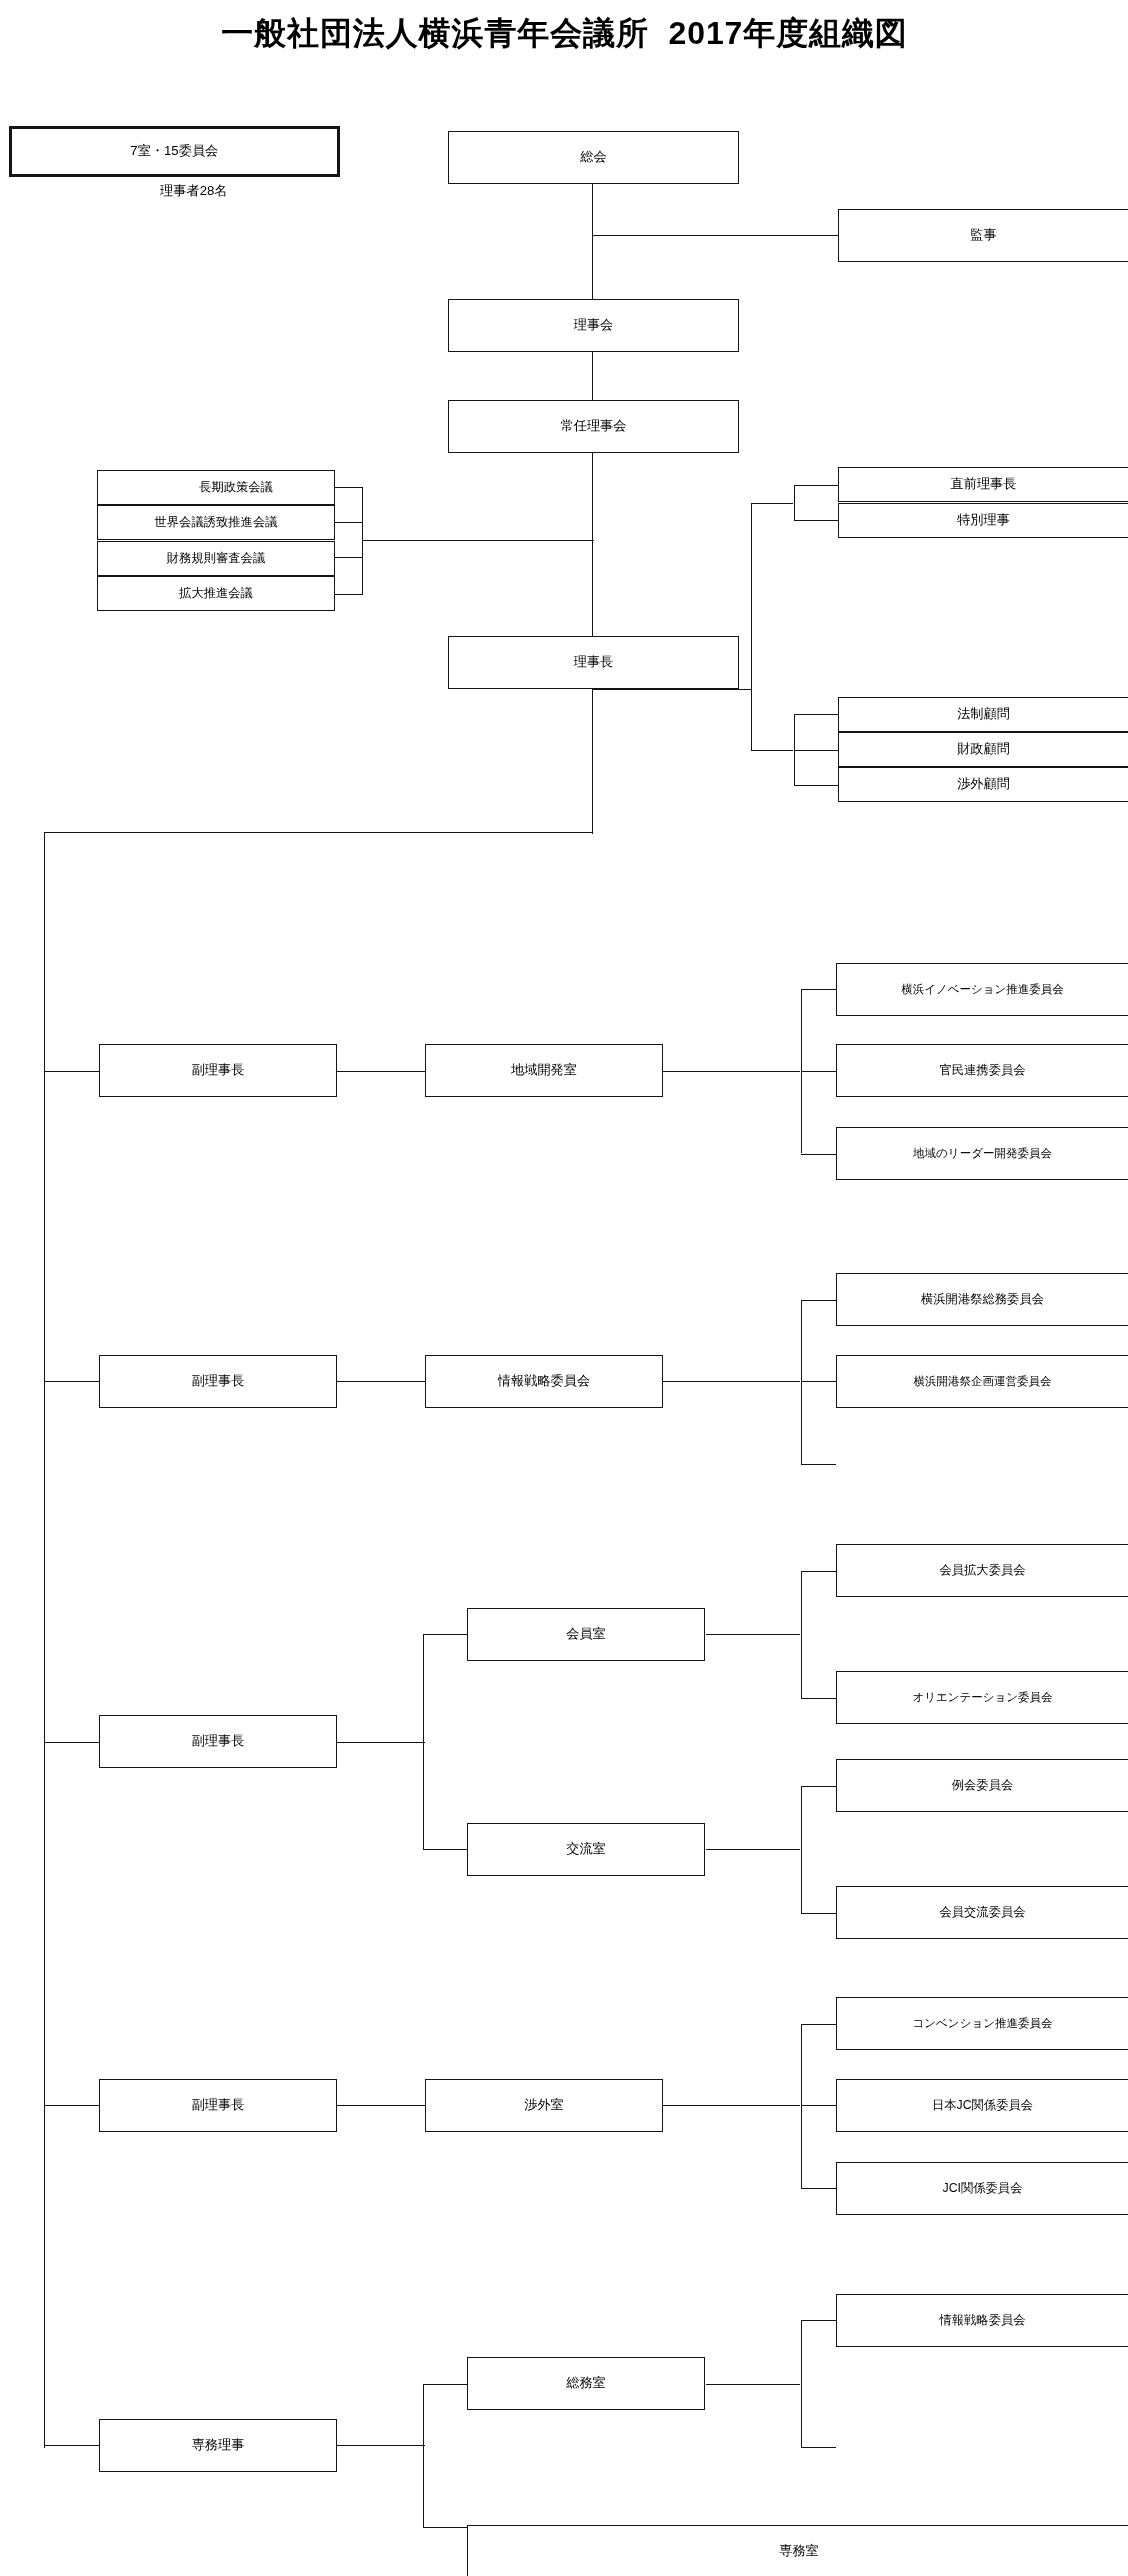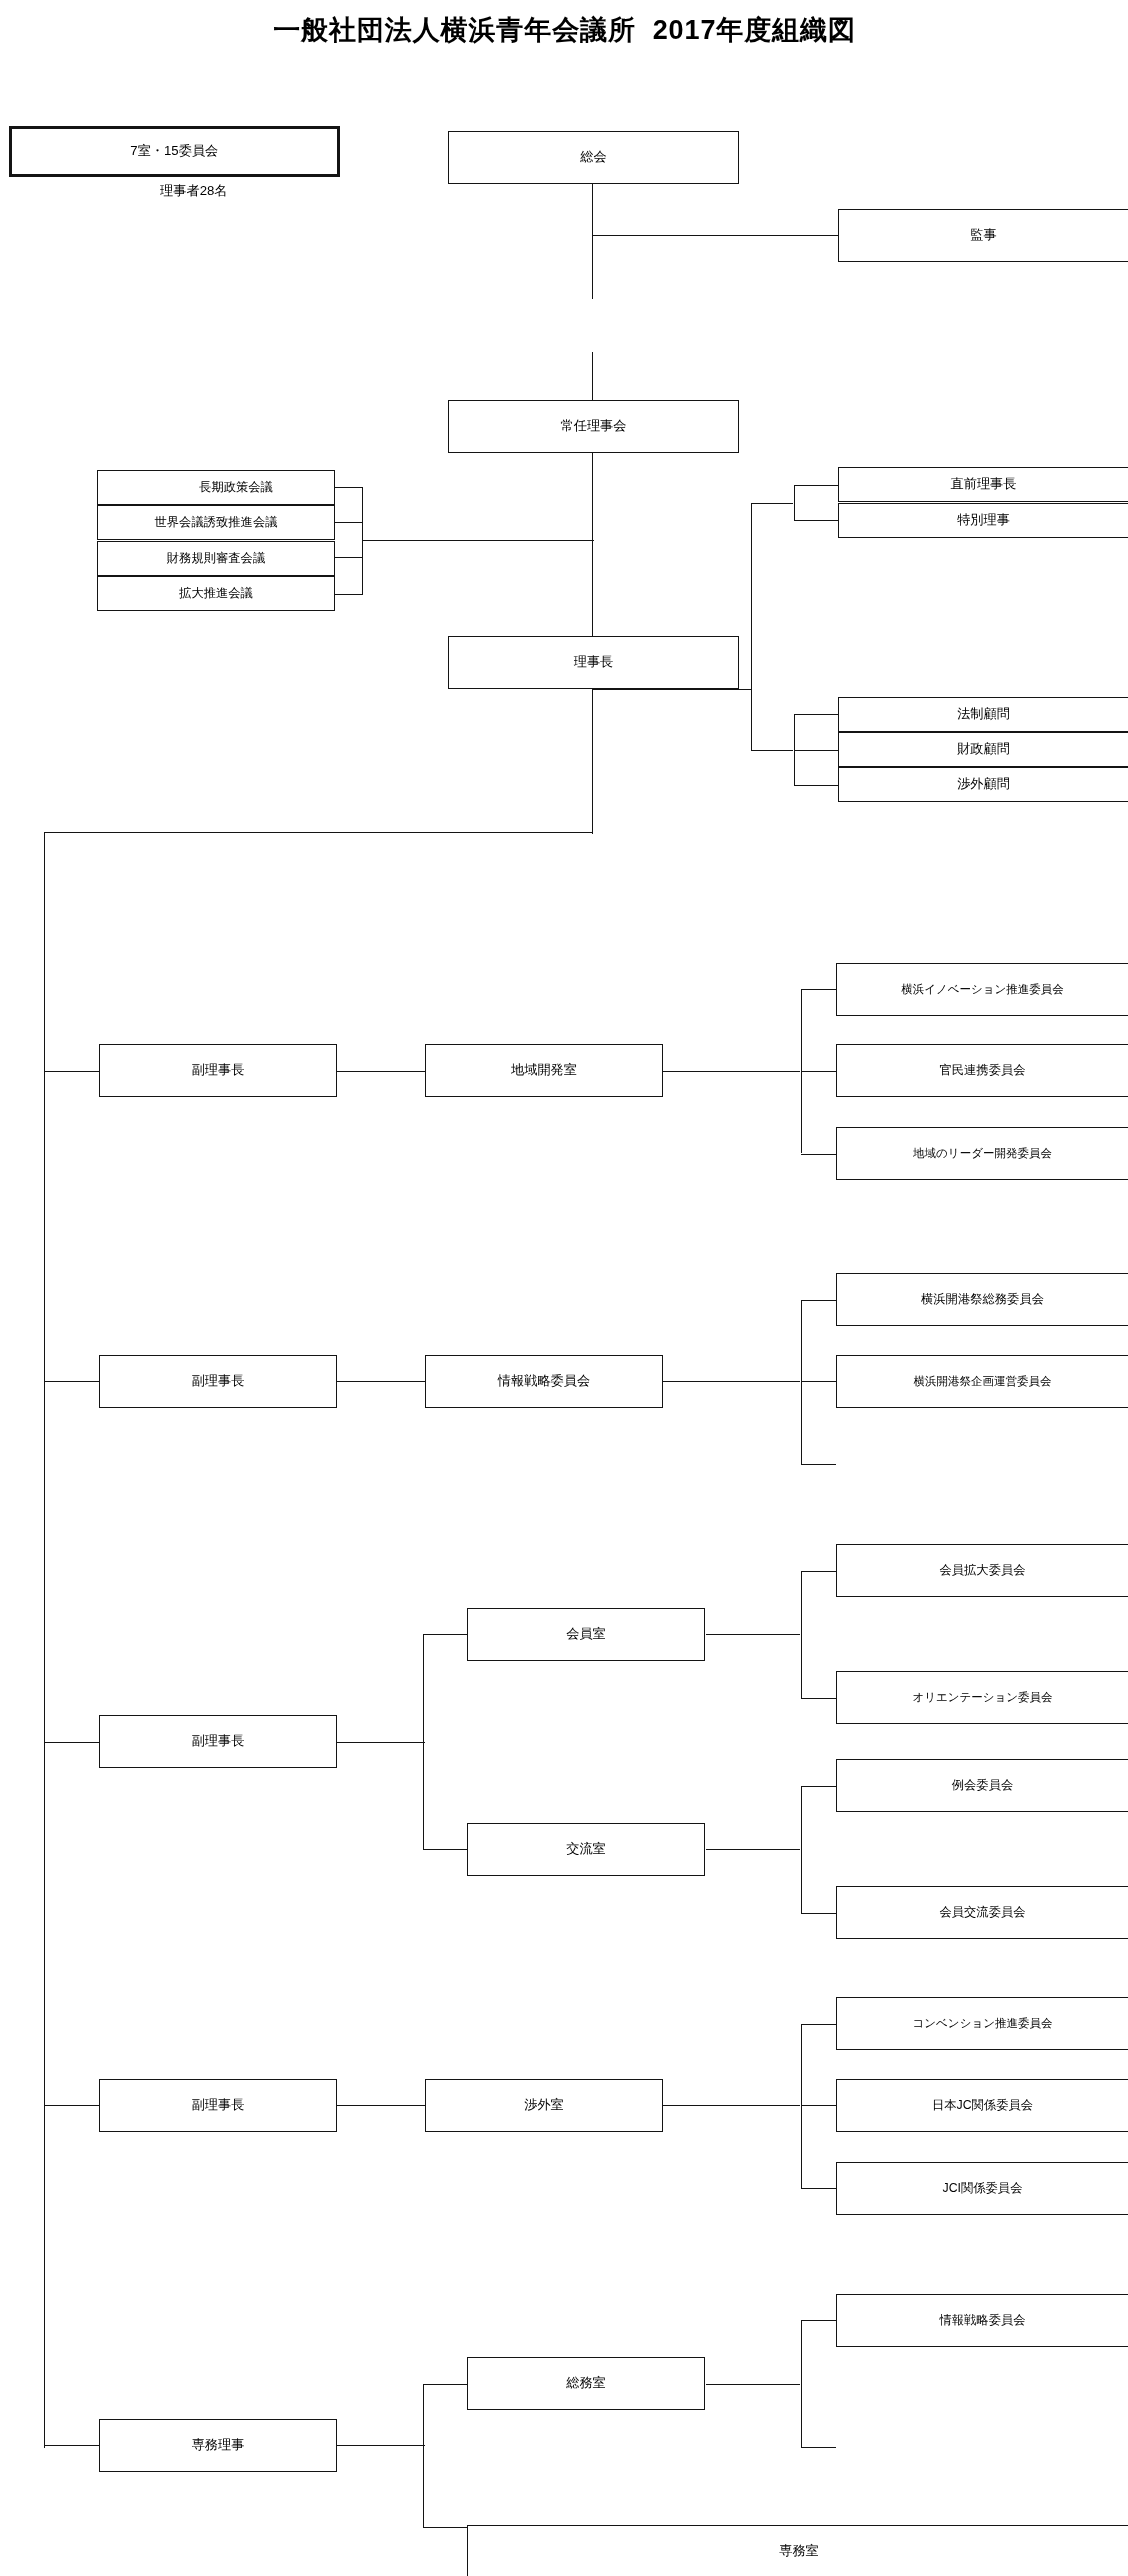--- a/index.html
+++ b/index.html
@@ -4,21 +4,21 @@
 <title>org-chart</title>
 <style>
   html,body{margin:0;padding:0;background:#ffffff;}
   body{width:1129px;height:2576px;overflow:hidden;
        font-family:"Liberation Sans","DejaVu Sans",sans-serif;color:#000;}
   #stage{position:relative;width:1129px;height:2576px;background:#fff;}
 
   
   #chart-title{
     position:absolute;left:0;top:12.3px;width:1129px;
-    text-align:center;font-size:27px;font-weight:bold;
+    text-align:center;font-size:32px;font-weight:bold;
     letter-spacing:0.9px;white-space:pre;
   }
 
   
   .box{
     position:absolute;box-sizing:border-box;
     border:1.8px solid #141414;background:#fff;
     display:flex;align-items:center;justify-content:center;
     font-size:13.2px;line-height:1.1;text-align:center;
     white-space:nowrap;overflow:hidden;z-index:3;
@@ -52,20 +52,23 @@
   </div>
 
   <div class="box" style="left:448px;top:131px;width:291px;height:53px;">
     <span>総会</span>
   </div>
 
   <div class="v" style="left:592px;top:183px;height:116px;"></div>
 
   <div class="h" style="left:592px;top:235px;width:246px;"></div>
 
+  <div class="box" style="left:448px;top:299px;width:291px;height:53px;">
+    <span>理事会</span>
+  </div>
 
   <div class="v" style="left:592px;top:352px;height:49px;"></div>
 
   <div class="box" style="left:448px;top:400px;width:291px;height:53px;">
     <span>常任理事会</span>
   </div>
 
   <div class="v" style="left:592px;top:453px;height:183px;"></div>
 
   <div class="box small" style="left:97px;top:470px;width:238px;height:35px;padding-left:40px;">

